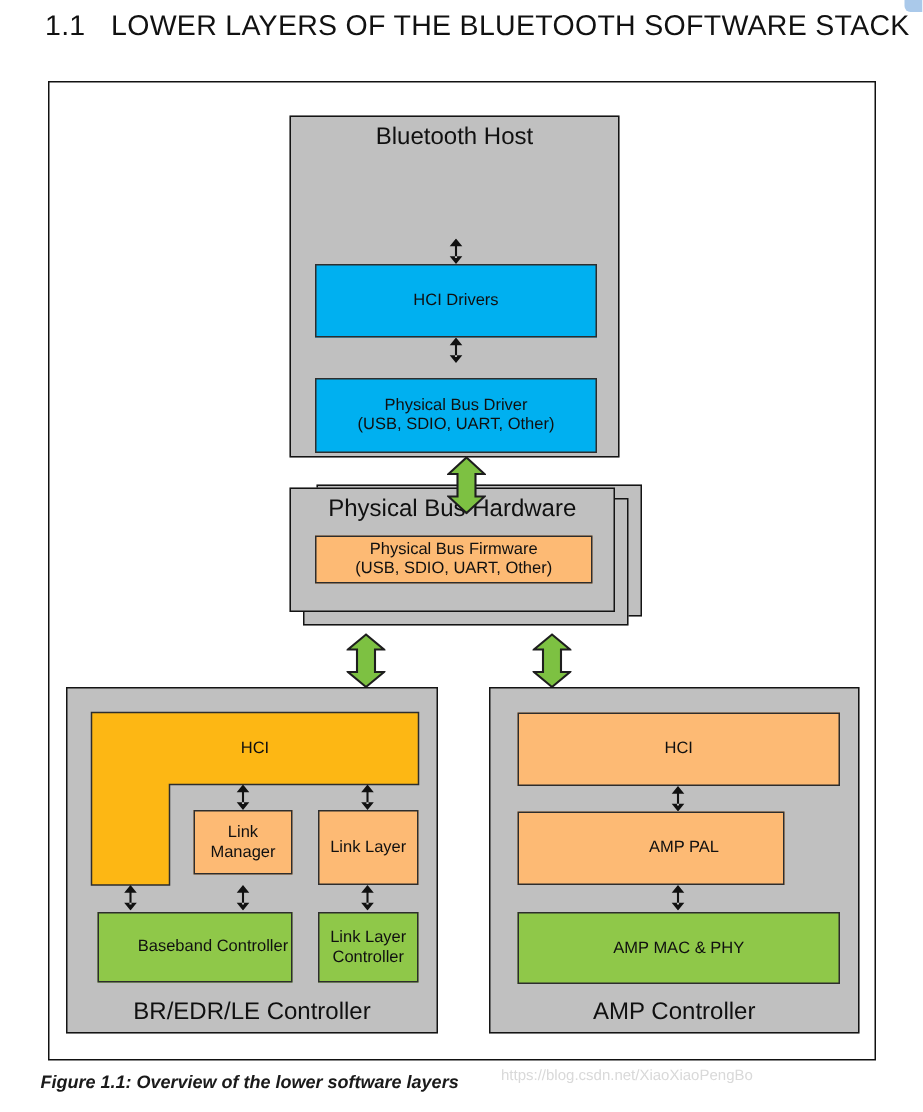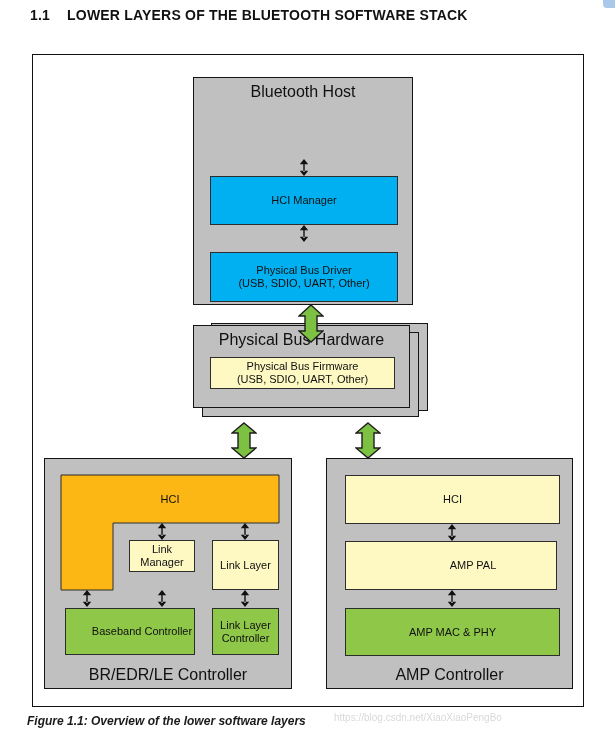--- a/index.html
+++ b/index.html
@@ -1,31 +1,31 @@
 <!DOCTYPE html>
 <html><head>
 <meta charset="utf-8">
 <style>
   html,body{margin:0;padding:0;background:#ffffff;}
   .page{position:relative;width:615px;height:741px;background:#ffffff;overflow:hidden;
         font-family:"Liberation Sans",sans-serif;color:#111;}
-  .doc-title{position:absolute;left:30px;top:7px;font-size:14px;font-weight:bold;
+  .doc-title{position:absolute;left:30px;top:7px;font-size:19px;font-weight:normal;
              letter-spacing:.2px;white-space:nowrap;}
   .doc-title .num{margin-right:17px;}
   .corner-artifact{position:absolute;left:603px;top:-5px;width:16px;height:13px;
                    background:#aac9ea;border-radius:4px;}
   .frame{position:absolute;left:32px;top:54px;width:552px;height:653px;
          border:1.5px solid #111;background:#fff;box-sizing:border-box;}
   .grp{position:absolute;background:#c0c0c0;border:1.2px solid #141414;box-sizing:border-box;}
   .glabel{position:absolute;left:0;width:100%;text-align:center;font-size:16px;color:#101010;}
   .box{position:absolute;display:flex;align-items:center;justify-content:center;
        text-align:center;font-size:11px;line-height:13px;white-space:pre-line;
        border:1px solid #2d2d2d;box-sizing:border-box;color:#101010;}
   .blue{background:#00b0f0;}
-  .orange{background:#fef9c3;}
+  .orange{background:#fdba74;}
   .green{background:#8fc849;}
   .arr{position:absolute;}
   .hci-l-svg{position:absolute;left:0;top:0;}
   .hci-label{position:absolute;display:flex;align-items:center;justify-content:center;
              font-size:11px;color:#101010;}
   .caption{position:absolute;left:27px;top:714px;font-size:12px;font-style:italic;
            color:#1a1a1a;white-space:nowrap;font-weight:bold;}
   .watermark{position:absolute;left:334px;top:712px;font-size:10px;color:#d9d9d9;
              white-space:nowrap;}
 </style>
@@ -40,21 +40,21 @@
 
   <div class="corner-artifact"></div>
 
   <div class="frame">
 
     <div class="grp" style="left:160px;top:22px;width:220px;height:228px;">
       <div class="glabel" style="top:5px;">Bluetooth Host</div>
       <svg class="arr" style="left:104px;top:81px;" width="12" height="17" viewBox="0 0 12 17">
           <path d="M6 0 L10.2 5.2 L1.8 5.2 Z M6 17 L10.2 11.8 L1.8 11.8 Z M5.3 4 h1.4 v9 h-1.4 Z" fill="#111"></path>
         </svg>
-      <div class="box blue" style="left:16px;top:98px;width:188px;height:49px;">HCI Manager</div>
+      <div class="box blue" style="left:16px;top:98px;width:188px;height:49px;">HCI Drivers</div>
       <svg class="arr" style="left:104px;top:147px;" width="12" height="17" viewBox="0 0 12 17">
           <path d="M6 0 L10.2 5.2 L1.8 5.2 Z M6 17 L10.2 11.8 L1.8 11.8 Z M5.3 4 h1.4 v9 h-1.4 Z" fill="#111"></path>
         </svg>
       <div class="box blue" style="left:16px;top:174px;width:188px;height:50px;">Physical Bus Driver
 (USB, SDIO, UART, Other)</div>
     </div>
 
     <div class="grp" style="left:178px;top:268px;width:217px;height:88px;"></div>
     <div class="grp" style="left:169px;top:277px;width:217px;height:85px;"></div>
     <div class="grp" style="left:160px;top:270px;width:217px;height:83px;">
@@ -77,21 +77,21 @@
       <svg class="hci-l-svg" width="248" height="231" viewBox="0 0 248 231">
         <polygon points="16,16 234,16 234,64 68,64 68,131 16,131" fill="#fdb714" stroke="#2d2d2d" stroke-width="1"></polygon>
       </svg>
       <div class="hci-label" style="left:16px;top:16px;width:218px;height:48px;">HCI</div>
       <svg class="arr" style="left:111px;top:64px;" width="12" height="17" viewBox="0 0 12 17">
           <path d="M6 0 L10.2 5.2 L1.8 5.2 Z M6 17 L10.2 11.8 L1.8 11.8 Z M5.3 4 h1.4 v9 h-1.4 Z" fill="#111"></path>
         </svg>
       <svg class="arr" style="left:194px;top:64px;" width="12" height="17" viewBox="0 0 12 17">
           <path d="M6 0 L10.2 5.2 L1.8 5.2 Z M6 17 L10.2 11.8 L1.8 11.8 Z M5.3 4 h1.4 v9 h-1.4 Z" fill="#111"></path>
         </svg>
-      <div class="box orange" style="left:84px;top:81px;width:66px;height:32px;">Link
+      <div class="box orange" style="left:84px;top:81px;width:66px;height:43px;">Link
 Manager</div>
       <div class="box orange" style="left:167px;top:81px;width:67px;height:50px;">Link Layer</div>
       <svg class="arr" style="left:36px;top:131px;" width="12" height="17" viewBox="0 0 12 17">
           <path d="M6 0 L10.2 5.2 L1.8 5.2 Z M6 17 L10.2 11.8 L1.8 11.8 Z M5.3 4 h1.4 v9 h-1.4 Z" fill="#111"></path>
         </svg>
       <svg class="arr" style="left:111px;top:131px;" width="12" height="17" viewBox="0 0 12 17">
           <path d="M6 0 L10.2 5.2 L1.8 5.2 Z M6 17 L10.2 11.8 L1.8 11.8 Z M5.3 4 h1.4 v9 h-1.4 Z" fill="#111"></path>
         </svg>
       <svg class="arr" style="left:194px;top:131px;" width="12" height="17" viewBox="0 0 12 17">
           <path d="M6 0 L10.2 5.2 L1.8 5.2 Z M6 17 L10.2 11.8 L1.8 11.8 Z M5.3 4 h1.4 v9 h-1.4 Z" fill="#111"></path>
@@ -100,21 +100,21 @@
       <div class="box green" style="left:167px;top:149px;width:67px;height:47px;">Link Layer
 Controller</div>
       <div class="glabel" style="top:207px;">BR/EDR/LE Controller</div>
     </div>
 
     <div class="grp" style="left:293px;top:403px;width:247px;height:231px;">
       <div class="box orange" style="left:18px;top:16px;width:215px;height:49px;">HCI</div>
       <svg class="arr" style="left:119px;top:65px;" width="12" height="17" viewBox="0 0 12 17">
           <path d="M6 0 L10.2 5.2 L1.8 5.2 Z M6 17 L10.2 11.8 L1.8 11.8 Z M5.3 4 h1.4 v9 h-1.4 Z" fill="#111"></path>
         </svg>
-      <div class="box orange" style="left:18px;top:82px;width:212px;height:49px;padding-left:44px;">AMP PAL</div>
+      <div class="box orange" style="left:18px;top:82px;width:178px;height:49px;padding-left:44px;">AMP PAL</div>
       <svg class="arr" style="left:119px;top:131px;" width="12" height="17" viewBox="0 0 12 17">
           <path d="M6 0 L10.2 5.2 L1.8 5.2 Z M6 17 L10.2 11.8 L1.8 11.8 Z M5.3 4 h1.4 v9 h-1.4 Z" fill="#111"></path>
         </svg>
       <div class="box green" style="left:18px;top:149px;width:215px;height:48px;">AMP MAC &amp; PHY</div>
       <div class="glabel" style="top:207px;">AMP Controller</div>
     </div>
 
   </div>
 
   <div class="caption">Figure 1.1:  Overview of the lower software layers</div>

